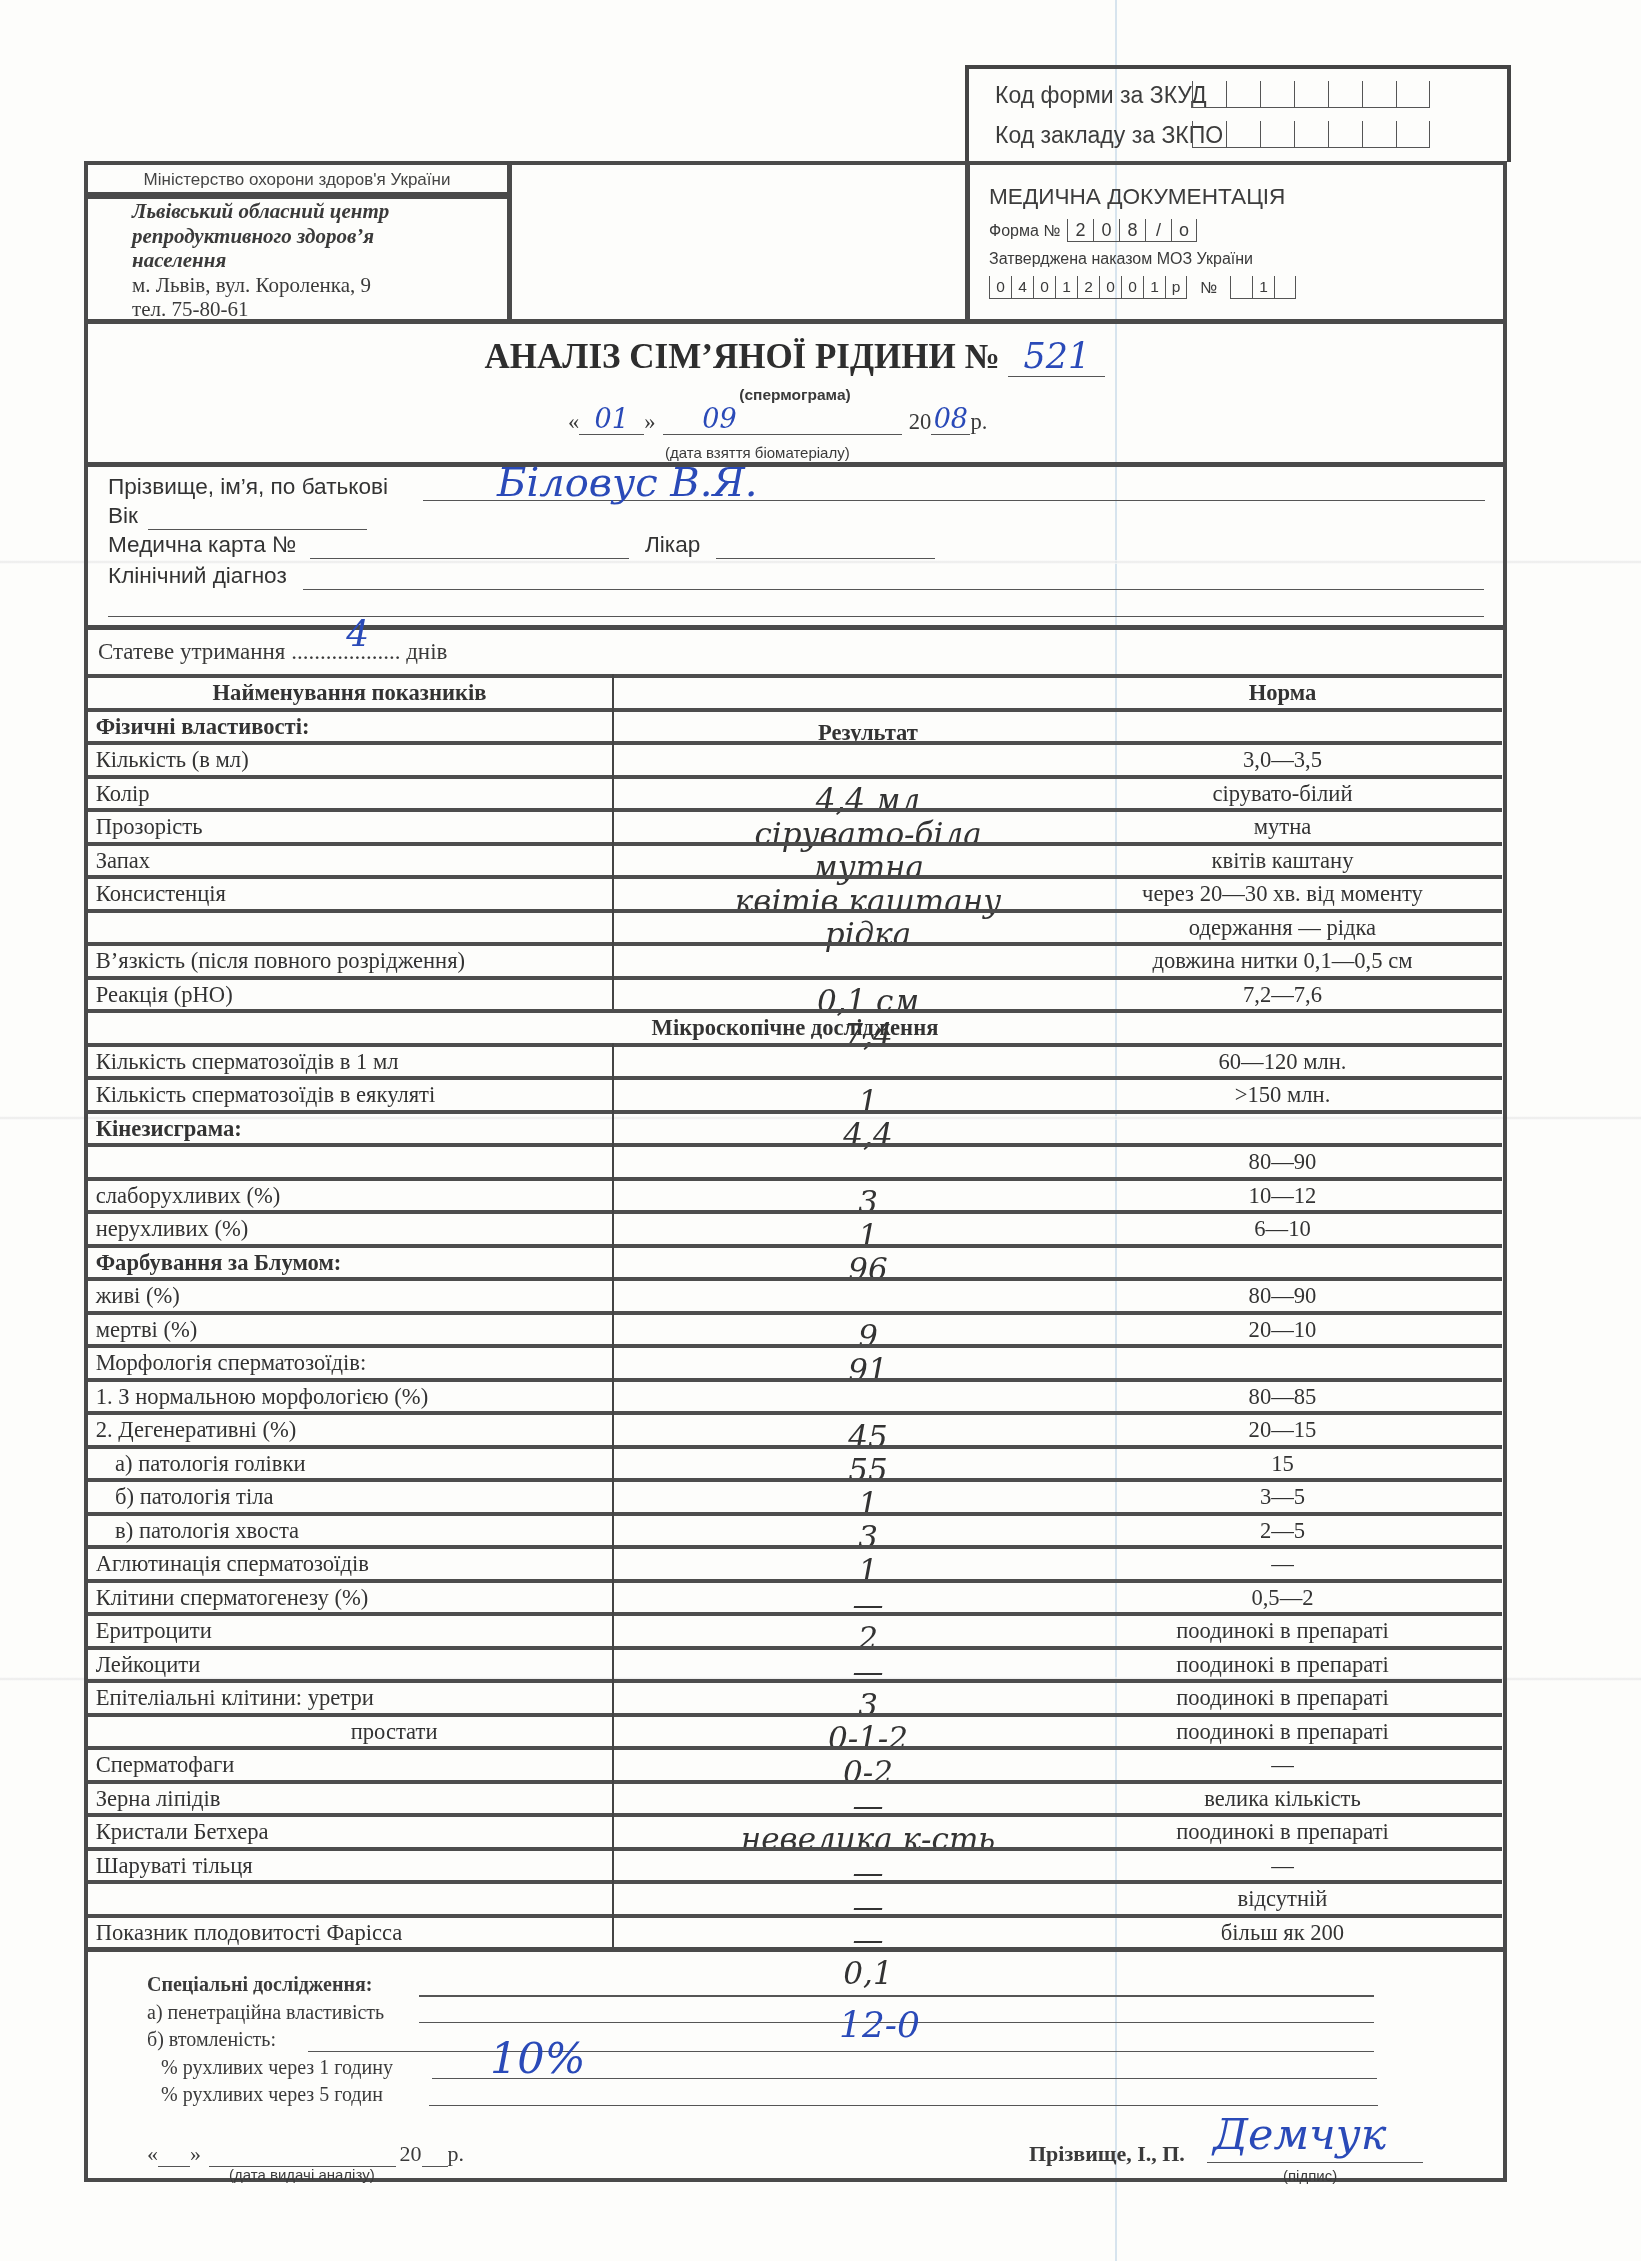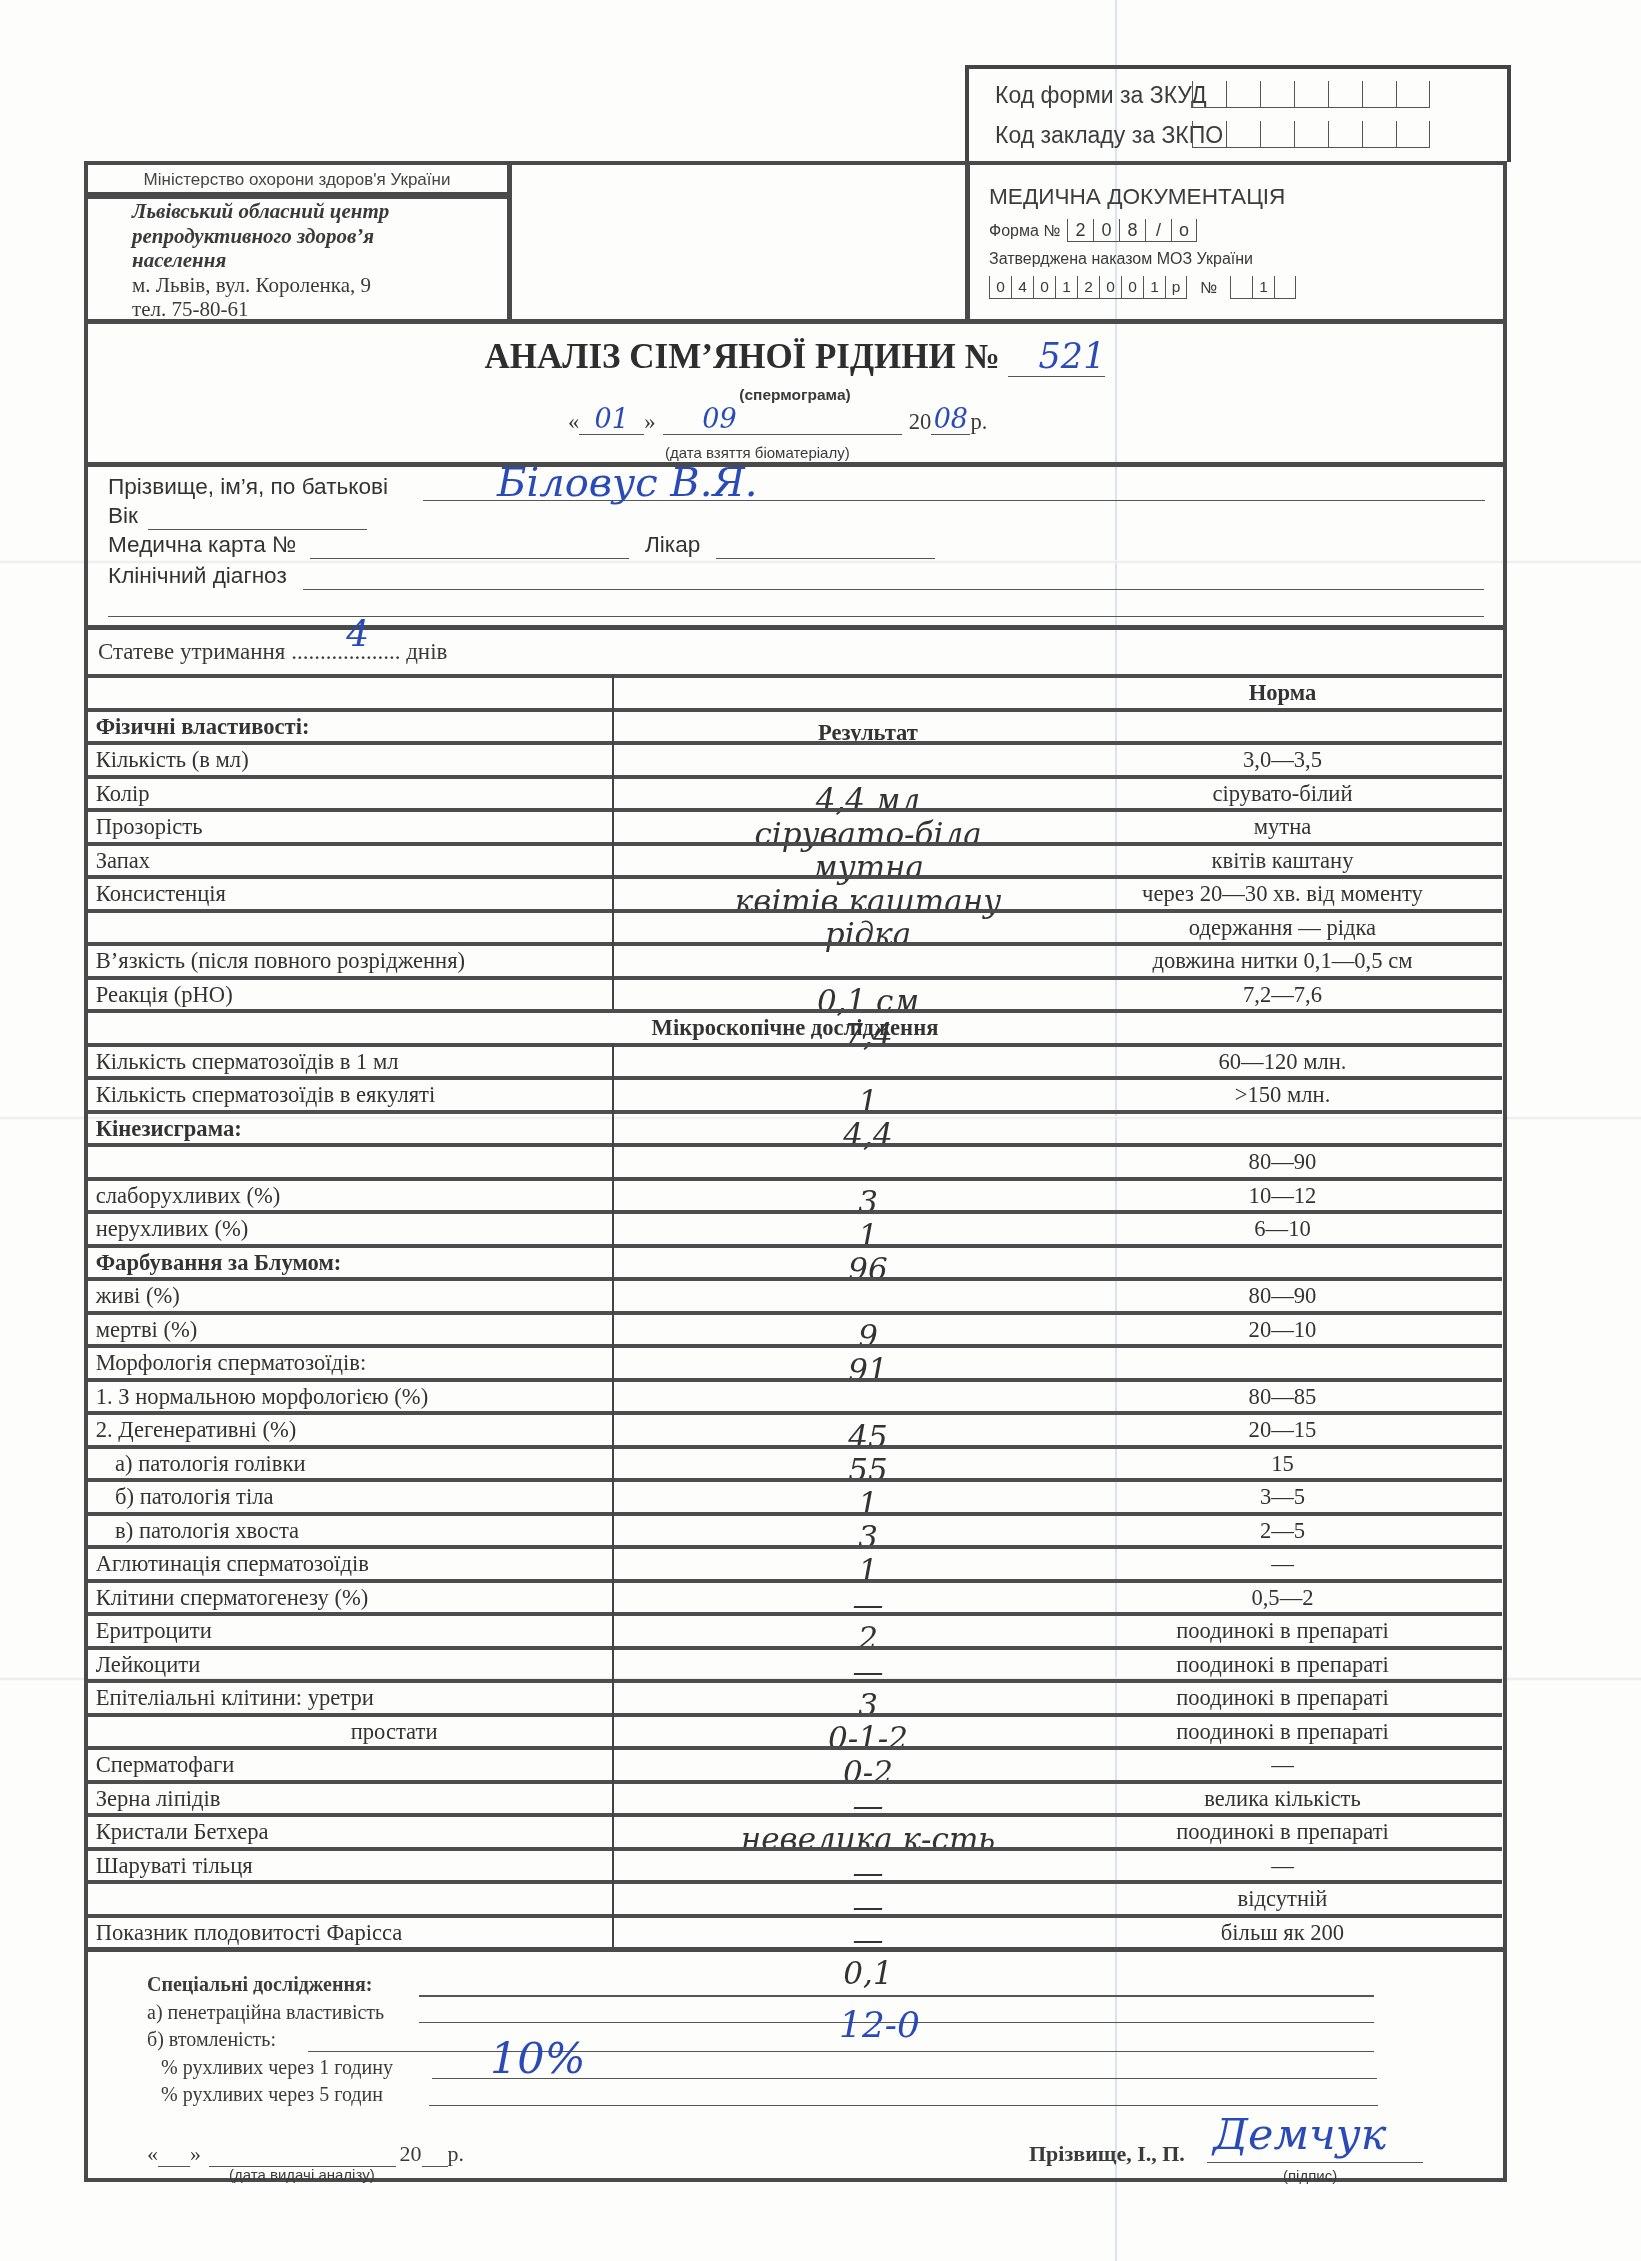--- a/index.html
+++ b/index.html
@@ -120,21 +120,21 @@
   <span>№</span>
   <div class="cells" style="position:relative; height:22px;">
     <span style="width:22px;line-height:22px;font-size:15.5px;"></span>
     <span style="width:22px;line-height:22px;font-size:15.5px;">1</span>
     <span style="width:22px;line-height:22px;font-size:15.5px;"></span>
   </div>
 </div>
 
 <div class="abs title">
   <span>АНАЛІЗ СІМ’ЯНОЇ РІДИНИ №</span>
-  <span class="hand" style="font-weight:normal; display:inline-block; min-width:97px; border-bottom:1.9px solid #555; text-align:right;">521</span>
+  <span class="hand" style="font-weight:normal; display:inline-block; min-width:97px; border-bottom:1.9px solid #555; text-align:center;">521</span>
 </div>
 <div class="abs subtitle sans">(спермограма)</div>
 <div class="abs" style="left:568px; top:403px; font-size:22.6px; display:flex; align-items:flex-end;">
   <span>«</span>
   <span class="hand" style="display:inline-block; width:65px; border-bottom:1.3px solid #555; text-align:center; font-size:27px;">01</span>
   <span>»</span>
   <span class="hand" style="display:inline-block; width:239px; margin-left:7.7px; border-bottom:1.3px solid #555; text-align:left; padding-left:39px; box-sizing:border-box; font-size:27px;">09</span>
   <span style="margin-left:6.5px;">20</span>
   <span class="hand" style="display:inline-block; width:39px; border-bottom:1.3px solid #555; text-align:center; font-size:27px;">08</span>
   <span>р.</span>
@@ -165,20 +165,21 @@
   <span>Статеве утримання</span>
   <span style="position:relative;">
     <span>...................</span>
     <span class="hand" style="position:absolute; left:55px; top:-26px; font-size:36px;">4</span>
   </span>
   <span>днів</span>
 </div>
 
 <div id="table">
     <div class="row" style="top: 674px; height: 33px;">
+      <div class="cell bold c1" style="justify-content: center; left: 0px; width: 523px;">Найменування показників</div>
       <div class="cell bold c2" style="justify-content: center;">Результат</div>
       <div class="cell bold c3" style="justify-content: center;">Норма</div>
     </div>
     <div class="row" style="top: 708px; height: 33px;">
       <div class="cell c1 bold">Фізичні властивості:</div>
       <div class="cell c2 hand" style="font-size: 31px;"></div>
       <div class="cell c3"></div>
     </div>
     <div class="row" style="top: 741px; height: 33px;">
       <div class="cell c1">Кількість (в мл)</div>

